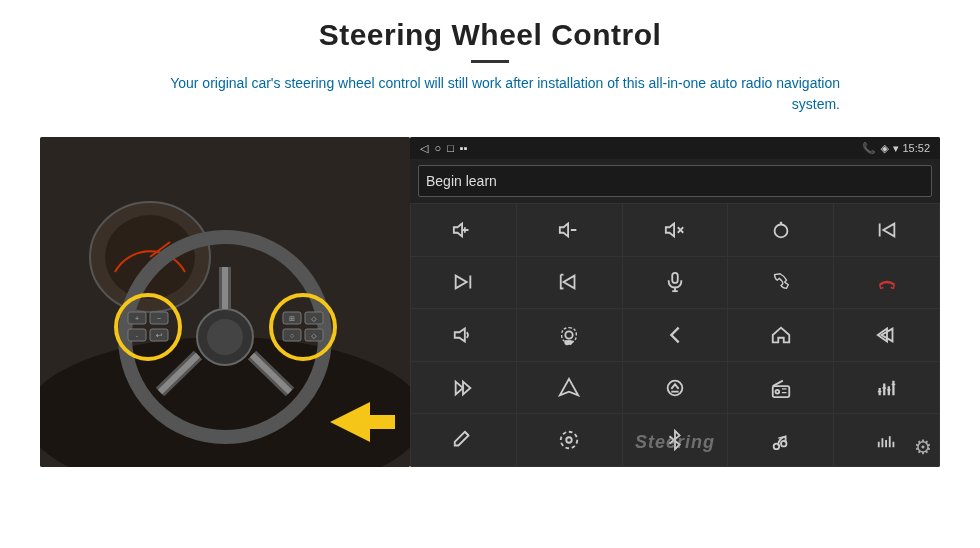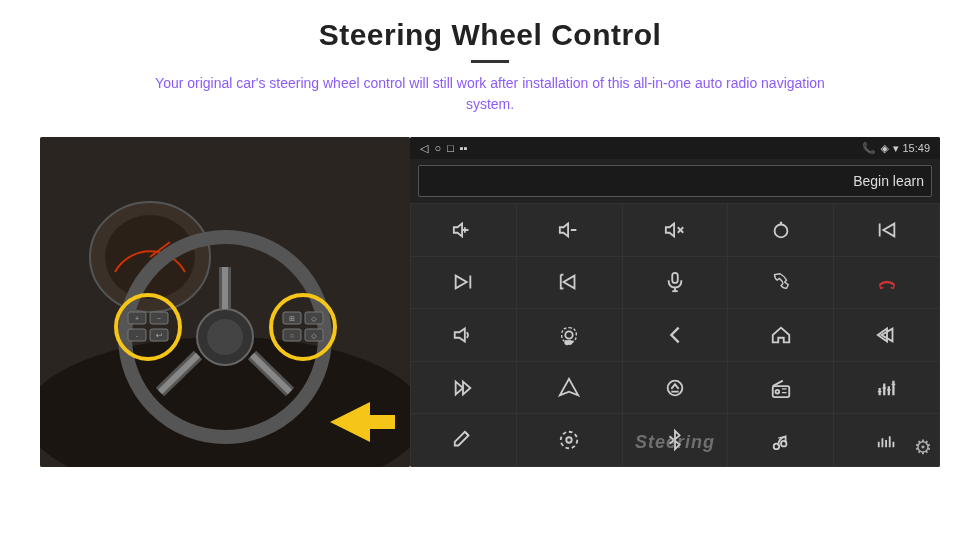--- a/index.html
+++ b/index.html
@@ -34,22 +34,22 @@
 
     .title-divider {
       width: 38px;
       height: 3px;
       background: #333;
       margin: 8px auto 10px;
     }
 
     .subtitle {
       font-size: 14px;
-      color: #8b5cf6;
-      text-align: center;
+      color: #0369a1;
+      text-align: right;
       max-width: 700px;
       line-height: 1.5;
     }
 
     .content-area {
       display: flex;
       flex-direction: row;
       width: 100%;
       margin-top: 14px;
       gap: 0;
@@ -117,21 +117,21 @@
       background: #222;
     }
 
     .begin-learn-btn {
       width: 100%;
       background: #1a1a1a;
       border: 1px solid #555;
       color: #ddd;
       padding: 7px;
       font-size: 14px;
-      text-align: right;
+      text-align: left;
       cursor: pointer;
       border-radius: 2px;
     }
 
     
     .icon-grid {
       display: grid;
       grid-template-columns: repeat(5, 1fr);
       grid-template-rows: repeat(5, 1fr);
       flex: 1;
@@ -262,21 +262,21 @@
           <div class="status-left">
             <span>◁</span>
             <span>○</span>
             <span>□</span>
             <span>▪▪</span>
           </div>
           <div class="status-right">
             <span>📞</span>
             <span>◈</span>
             <span>▾</span>
-            <span>15:49</span>
+            <span>15:52</span>
           </div>
         </div>
 
         <div class="begin-learn-row">
           <div class="begin-learn-btn">Begin learn</div>
         </div>
 
         <div class="icon-grid">
 
           <div class="grid-cell">

